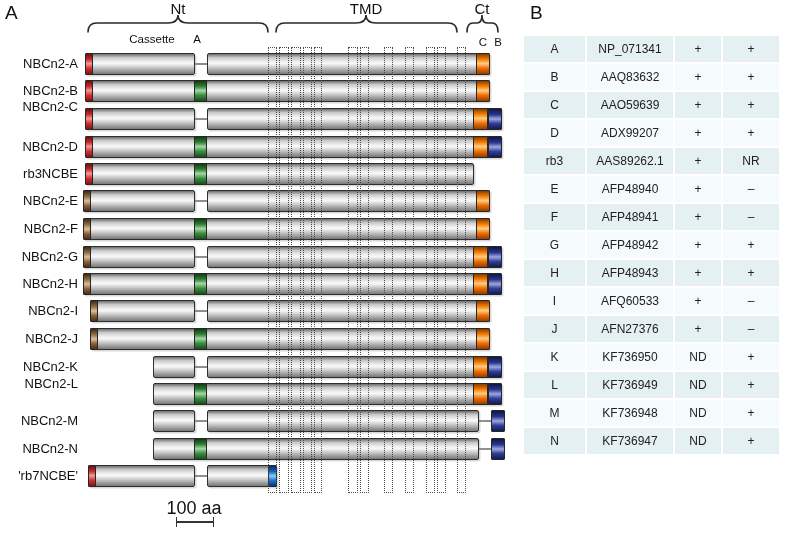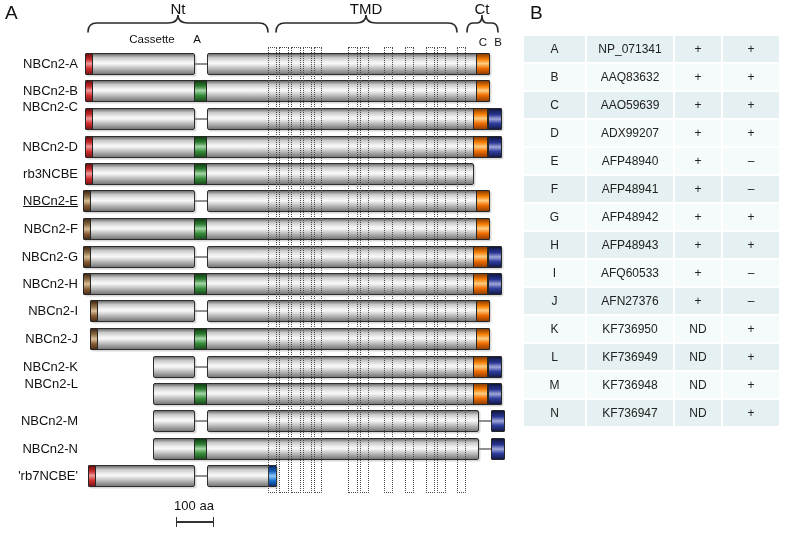--- a/index.html
+++ b/index.html
@@ -15,21 +15,21 @@
        box-shadow:1.5px 1.5px 0 rgba(0,0,0,0.15);}
   .seg{position:absolute;height:22px;box-sizing:border-box;border:1.5px solid #262626;border-radius:1px;}
   .seg-red{background:linear-gradient(180deg,#6b0f12 0%,#c62828 26%,#ef9a9a 48%,#d32f2f 72%,#7f1416 100%);}
   .seg-green{background:linear-gradient(180deg,#0f3d12 0%,#2e7d32 26%,#a5d6a7 48%,#388e3c 72%,#1b4d1e 100%);}
   .seg-brown{background:linear-gradient(180deg,#3e2714 0%,#8d6e45 28%,#d9c09a 50%,#8a5f35 74%,#4a2f18 100%);}
   .seg-orange{background:linear-gradient(180deg,#8a3c00 0%,#f57c00 26%,#ffcc80 48%,#ef6c00 72%,#933f00 100%);}
   .seg-navy{background:linear-gradient(180deg,#101640 0%,#283593 28%,#9fa8da 50%,#303f9f 72%,#131a4a 100%);}
   .seg-blue{background:linear-gradient(180deg,#0a2a66 0%,#1565c0 28%,#90caf9 50%,#1976d2 72%,#0c3373 100%);}
   .link{position:absolute;height:2px;background:#8f8f8f;}
   .tm{position:absolute;box-sizing:border-box;border:1px dotted #4a4a4a;}
-  .scale-label{position:absolute;font-size:13px;text-align:center;color:#111;}
+  .scale-label{position:absolute;font-size:18px;text-align:center;color:#111;}
   .scale-bracket{position:absolute;border-left:1.5px solid #333;border-right:1.5px solid #333;}
   .scale-bracket::after{content:"";position:absolute;left:0;right:0;top:4px;height:1.5px;background:#333;}
   table.vtable{position:absolute;border-collapse:separate;border-spacing:2px;font-size:12px;color:#222;}
   table.vtable td{text-align:center;vertical-align:middle;padding:0 2px;}
   td.hd{background:#bfe0e1;height:25px;}
   tr.odd td{background:#e4f0f1;height:26px;}
   tr.even td{background:#f5fafa;height:26px;}
 </style>
 </head>
 <body>
@@ -76,21 +76,21 @@
         <div class="row-label" style="left: 0px; top: 138px; width: 78px;">NBCn2-D</div>
         <div class="bar" style="left: 85px; top: 136px; width: 417px;"></div>
         <div class="seg seg-green" style="left: 194px; top: 136px; width: 13px;"></div>
         <div class="seg seg-red" style="left: 85px; top: 136px; width: 8px;"></div>
         <div class="seg seg-orange" style="left: 473px; top: 136px; width: 15px;"></div>
         <div class="seg seg-navy" style="left: 488px; top: 136px; width: 14px;"></div>
         <div class="row-label" style="left: 0px; top: 165px; width: 78px;">rb3NCBE</div>
         <div class="bar" style="left: 85px; top: 163px; width: 389px;"></div>
         <div class="seg seg-green" style="left: 194px; top: 163px; width: 13px;"></div>
         <div class="seg seg-red" style="left: 85px; top: 163px; width: 8px;"></div>
-        <div class="row-label" style="left: 0px; top: 192px; width: 78px; text-decoration: underline;">NBCn2-E</div>
+        <div class="row-label" style="left: 0px; top: 192px; width: 78px;">NBCn2-E</div>
         <div class="bar" style="left: 83px; top: 190px; width: 112px;"></div>
         <div class="bar" style="left: 207px; top: 190px; width: 283px;"></div>
         <div class="link" style="left: 195px; top: 200px; width: 12px;"></div>
         <div class="seg seg-brown" style="left: 83px; top: 190px; width: 8px;"></div>
         <div class="seg seg-orange" style="left: 476px; top: 190px; width: 14px;"></div>
         <div class="row-label" style="left: 0px; top: 220px; width: 78px;">NBCn2-F</div>
         <div class="bar" style="left: 83px; top: 218px; width: 407px;"></div>
         <div class="seg seg-green" style="left: 194px; top: 218px; width: 13px;"></div>
         <div class="seg seg-brown" style="left: 83px; top: 218px; width: 8px;"></div>
         <div class="seg seg-orange" style="left: 476px; top: 218px; width: 14px;"></div>
@@ -193,20 +193,26 @@
             <td>AAO59639</td>
             <td>+</td>
             <td>+</td>
           </tr>
           <tr class="even">
             <td>D</td>
             <td>ADX99207</td>
             <td>+</td>
             <td>+</td>
           </tr>
+          <tr class="odd">
+            <td>rb3</td>
+            <td>AAS89262.1</td>
+            <td>+</td>
+            <td>NR</td>
+          </tr>
           <tr class="even">
             <td>E</td>
             <td>AFP48940</td>
             <td>+</td>
             <td>–</td>
           </tr>
           <tr class="odd">
             <td>F</td>
             <td>AFP48941</td>
             <td>+</td>

